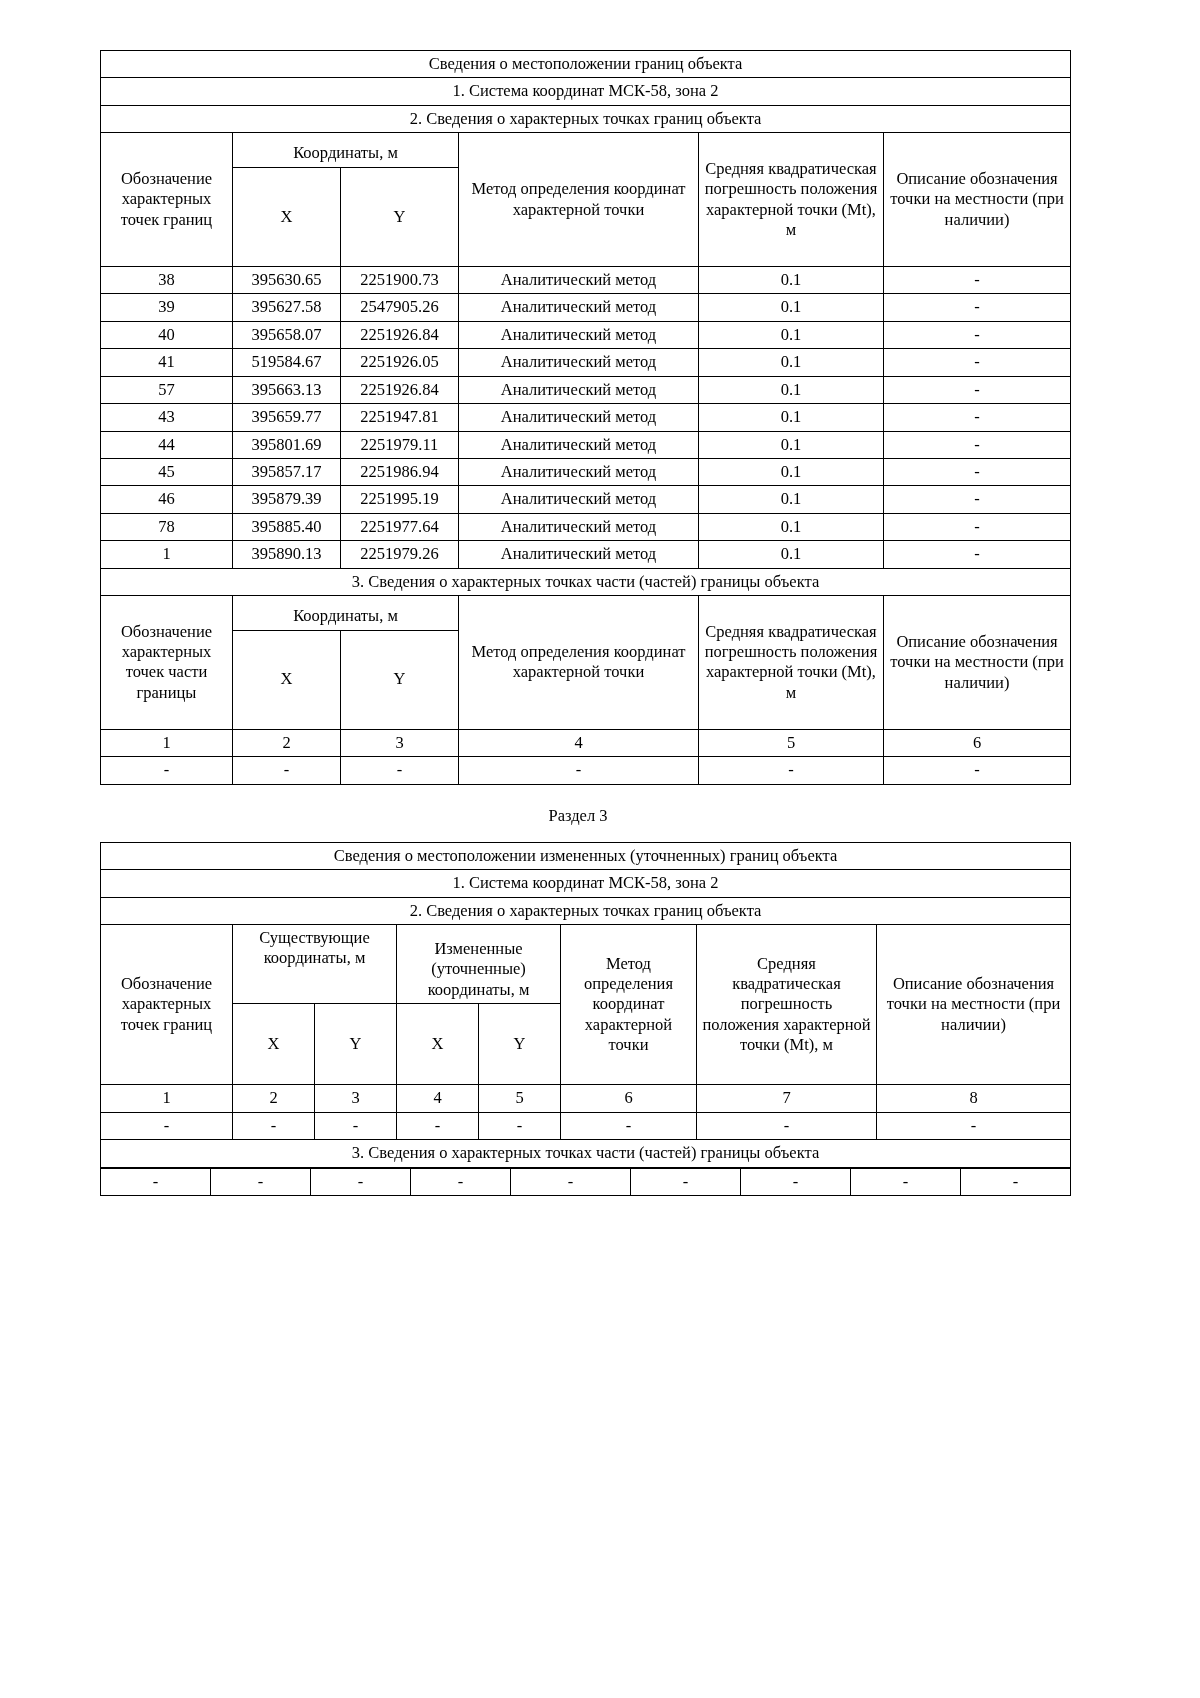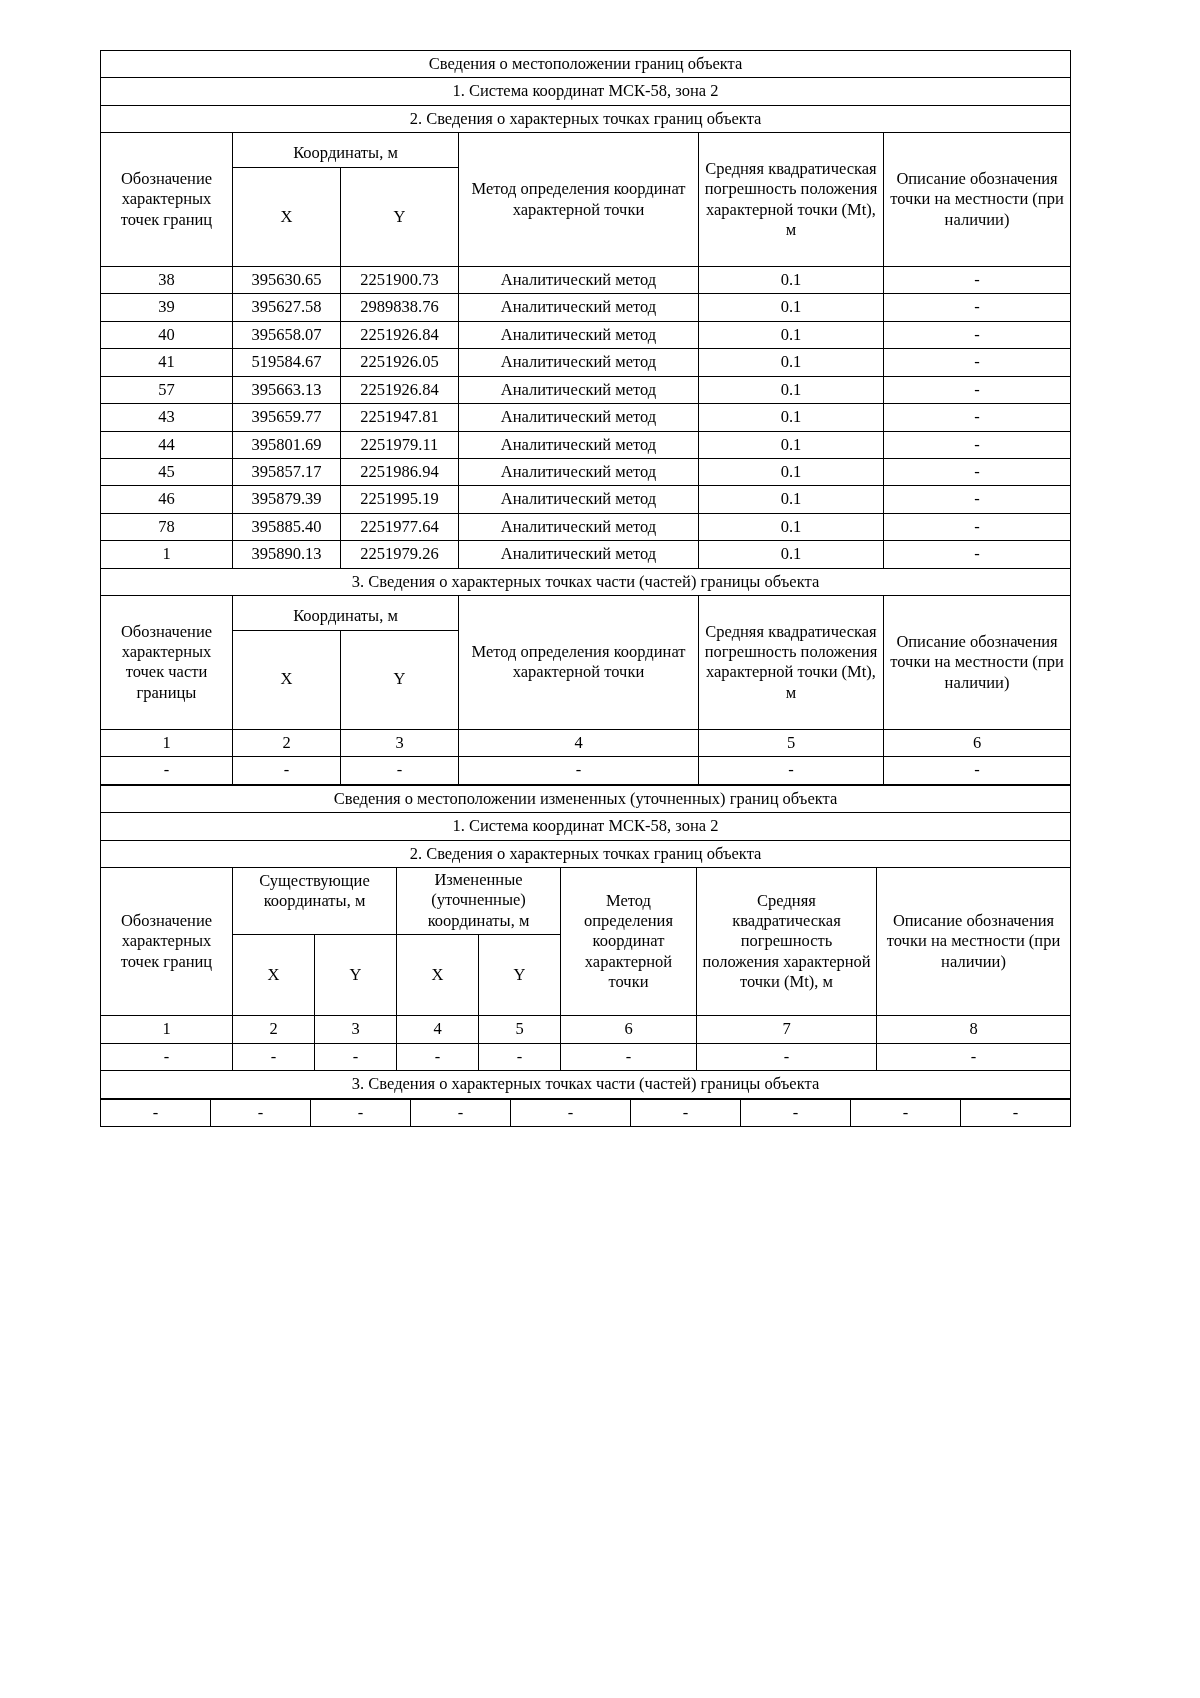--- a/index.html
+++ b/index.html
@@ -102,21 +102,21 @@
         <td class="datacell">38</td>
         <td class="datacell">395630.65</td>
         <td class="datacell">2251900.73</td>
         <td class="datacell">Аналитический метод</td>
         <td class="datacell">0.1</td>
         <td class="datacell">-</td>
       </tr>
       <tr class="data-row">
         <td class="datacell">39</td>
         <td class="datacell">395627.58</td>
-        <td class="datacell">2989838.76</td>
+        <td class="datacell">2547905.26</td>
         <td class="datacell">Аналитический метод</td>
         <td class="datacell">0.1</td>
         <td class="datacell">-</td>
       </tr>
       <tr class="data-row">
         <td class="datacell">40</td>
         <td class="datacell">395658.07</td>
         <td class="datacell">2251926.84</td>
         <td class="datacell">Аналитический метод</td>
         <td class="datacell">0.1</td>
@@ -215,20 +215,21 @@
         <td class="datacell">-</td>
         <td class="datacell">-</td>
         <td class="datacell">-</td>
         <td class="datacell">-</td>
         <td class="datacell">-</td>
         <td class="datacell">-</td>
       </tr>
     </tbody>
   </table>
 
+  <div class="section-label">Раздел 3</div>
 
   <table class="doc tbl2">
     <colgroup>
       <col style="width:132px">
       <col style="width:82px">
       <col style="width:82px">
       <col style="width:82px">
       <col style="width:82px">
       <col style="width:136px">
       <col style="width:180px">
@@ -241,21 +242,21 @@
       <tr>
         <td class="banner" colspan="8">1. Система координат МСК-58, зона 2</td>
       </tr>
       <tr>
         <td class="banner" colspan="8">2. Сведения о характерных точках границ объекта</td>
       </tr>
 
       <tr>
         <td class="hcell" rowspan="2">Обозначение характерных точек границ</td>
         <td class="hcell" colspan="2" style="vertical-align:top;">Существующие координаты, м</td>
-        <td class="hcell" colspan="2" style="vertical-align:top;padding-top:2px">Измененные (уточненные) координаты, м</td>
+        <td class="hcell" colspan="2" style="vertical-align:top;padding-top:14px">Измененные (уточненные) координаты, м</td>
         <td class="hcell" rowspan="2">Метод определения координат характерной точки</td>
         <td class="hcell" rowspan="2">Средняя квадратическая погрешность положения характерной точки (Mt), м</td>
         <td class="hcell" rowspan="2">Описание обозначения точки на местности (при наличии)</td>
       </tr>
       <tr>
         <td class="hcell" style="height:74px">X</td>
         <td class="hcell">Y</td>
         <td class="hcell">X</td>
         <td class="hcell">Y</td>
       </tr>

